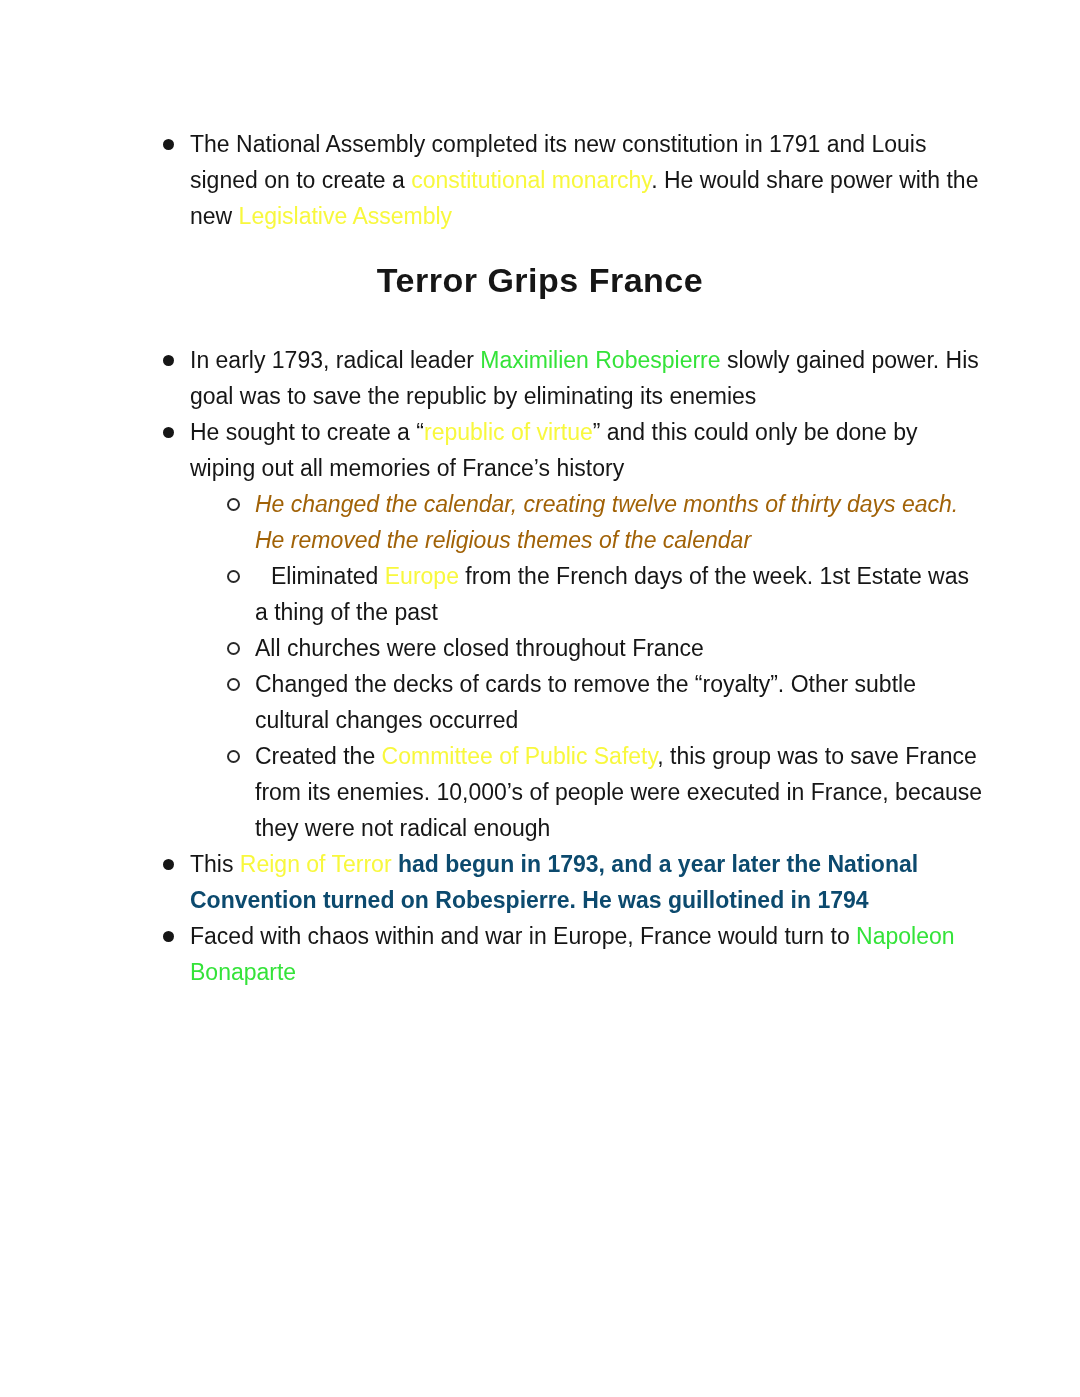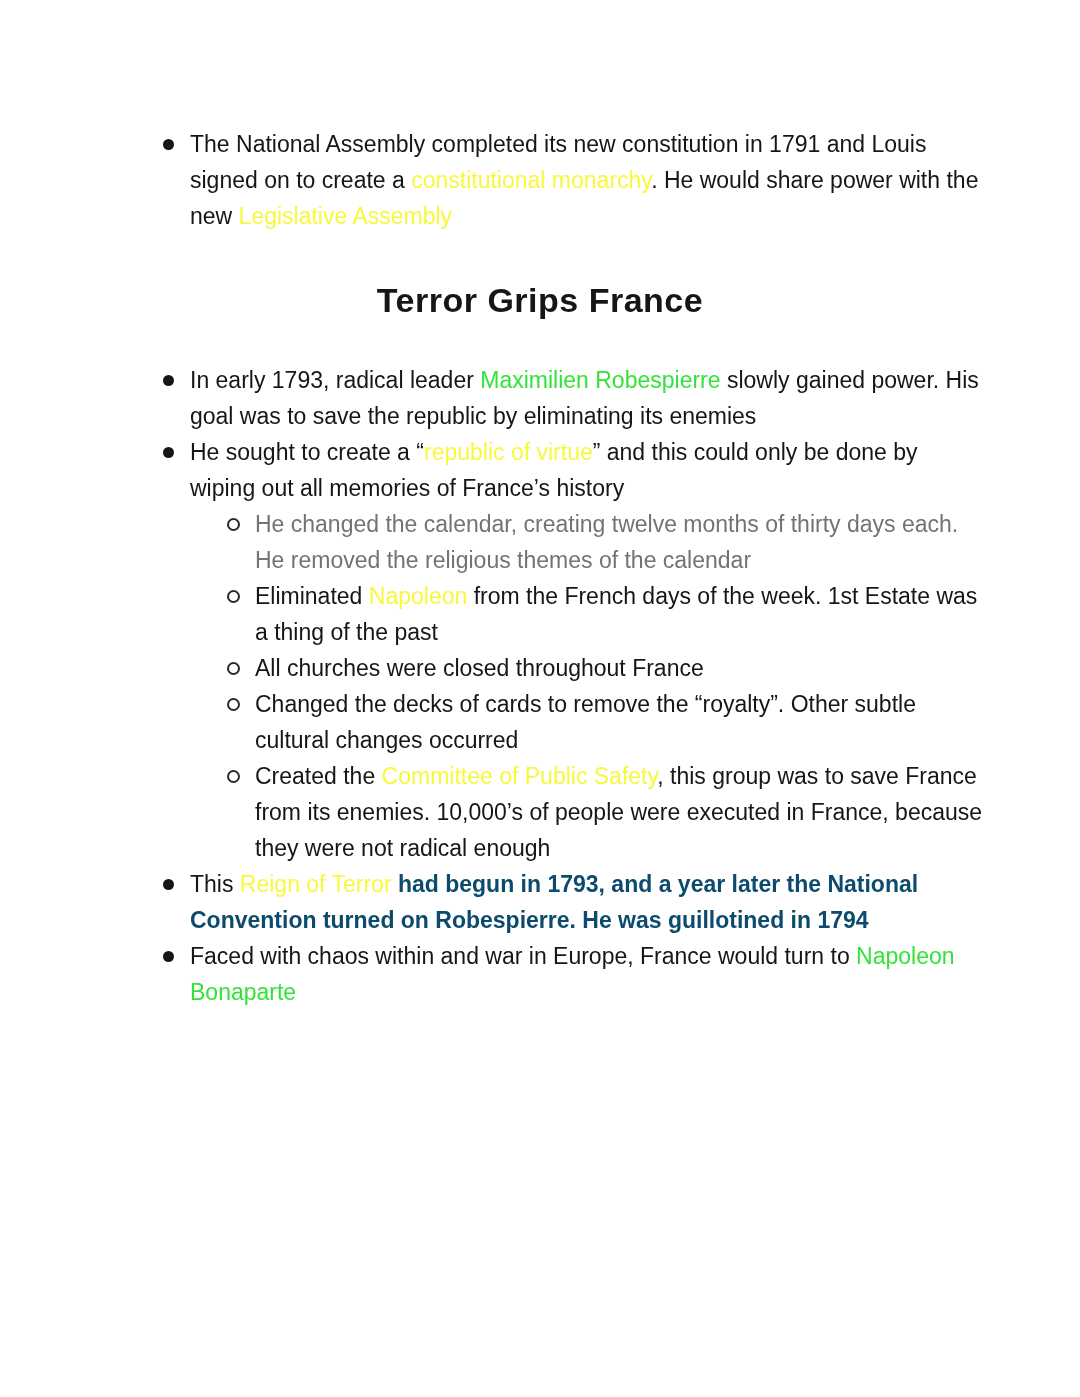--- a/index.html
+++ b/index.html
@@ -16,21 +16,21 @@
     padding-top: 126px;
     overflow: hidden;
     font-family: "Liberation Sans", sans-serif;
     color: #161616;
   }
   .heading {
     text-align: center;
     font-size: 34px;
     font-weight: 700;
     line-height: 48px;
-    margin: 42px 0 38px 0;
+    margin: 22px 0 38px 0;
     letter-spacing: 0.5px;
   }
   .li {
     display: flex;
     margin: 0 96px 0 163px;
     font-size: 23px;
     line-height: 36px;
   }
   .li.l2 {
     margin-left: 227px;
@@ -82,27 +82,27 @@
       <div class="li">
         <span class="marker">
           <span class="dot"></span>
         </span>
         <div class="txt"><span style="color: rgb(22, 22, 22); margin-top: 8px;">He sought to create a “</span><span style="color: rgb(248, 248, 61);">republic of virtue</span><span style="color: rgb(22, 22, 22);">” and this could only be done by wiping out all memories of France’s history</span></div>
       </div>
       <div class="li l2">
         <span class="marker">
           <span class="ring"></span>
         </span>
-        <div class="txt"><span style="color: #737373;">He changed the calendar, creating twelve months of thirty days each. He removed the religious themes of the calendar</span></div>
+        <div class="txt"><span style="color: #a16207; font-style: italic;">He changed the calendar, creating twelve months of thirty days each. He removed the religious themes of the calendar</span></div>
       </div>
       <div class="li l2">
         <span class="marker">
           <span class="ring"></span>
         </span>
-        <div class="txt"><span style="color: rgb(22, 22, 22);">Eliminated </span><span style="color: rgb(248, 248, 61);">Napoleon</span><span style="color: rgb(22, 22, 22);"> from the French days of the week. 1st Estate was a thing of the past</span></div>
+        <div class="txt"><span style="color: rgb(22, 22, 22); margin-left: 16px;">Eliminated </span><span style="color: rgb(248, 248, 61);">Europe</span><span style="color: rgb(22, 22, 22);"> from the French days of the week. 1st Estate was a thing of the past</span></div>
       </div>
       <div class="li l2">
         <span class="marker">
           <span class="ring"></span>
         </span>
         <div class="txt"><span style="color: rgb(22, 22, 22);">All churches were closed throughout France</span></div>
       </div>
       <div class="li l2">
         <span class="marker">
           <span class="ring"></span>

